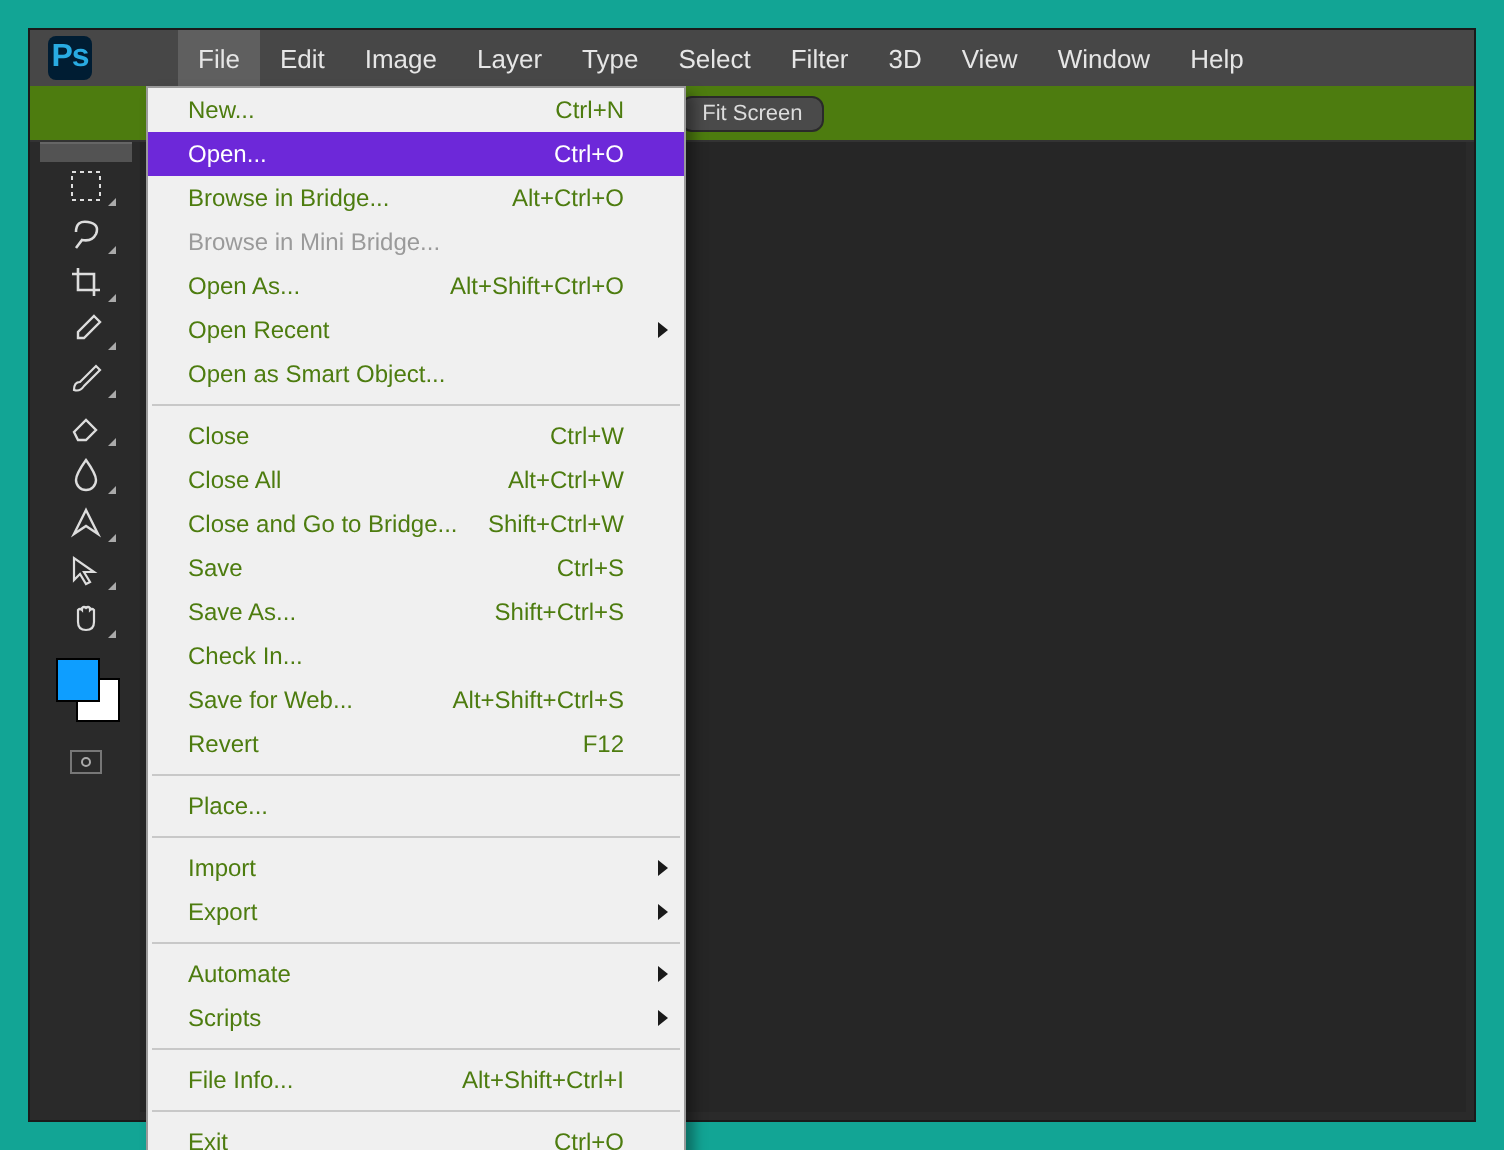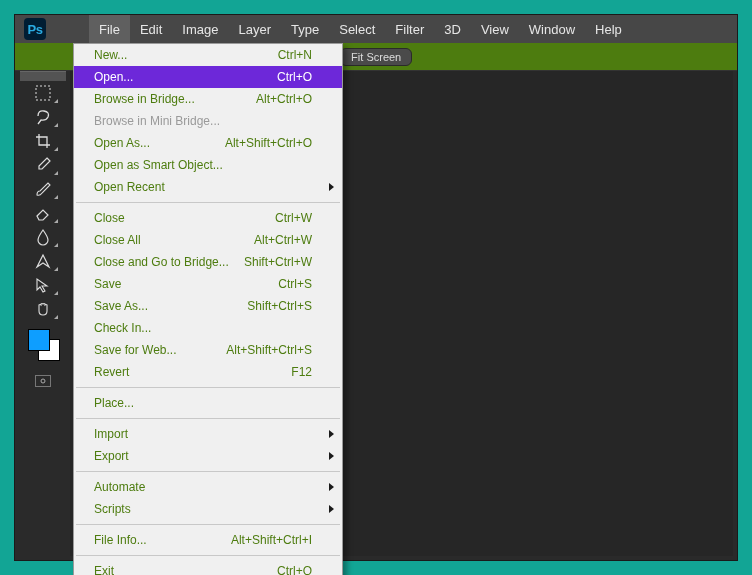--- a/index.html
+++ b/index.html
@@ -4,21 +4,21 @@
 <style>
   * { box-sizing: border-box; margin: 0; padding: 0; font-family: "Segoe UI", Tahoma, Arial, sans-serif; }
   html, body { width: 752px; height: 575px; overflow: hidden; }
   body { background: #12a595; padding: 14px; }
   .app { width: 724px; height: 547px; background: #2a2a2a; border: 1px solid #1a1a1a; position: relative; }
 
   
   .menubar { height: 28px; background: #474747; display: flex; align-items: stretch; color: #e6e6e6; font-size: 13px; }
   .ps-logo { width: 40px; display: flex; align-items: center; justify-content: center; }
   .ps-box { width: 22px; height: 22px; background: #001d33; border-radius: 4px; display:flex; align-items:center; justify-content:center; }
-  .ps-txt { color:#29abe2; font-size:13px; font-weight:bold; letter-spacing:-0.5px; }
+  .ps-txt { color:#29abe2; font-size:16px; font-weight:bold; letter-spacing:-0.5px; }
   .menu-item { padding: 0 10px; display:flex; align-items:center; cursor:default; }
   .menu-item.open { background:#5f5f5f; }
 
   
   .optbar { height: 28px; background: #4d7c0f; display:flex; align-items:center; color:#e0e0e0; font-size: 11px; border-bottom:1px solid #333; }
   .opt-gap { width: 58px; }
   .opt-icon { width: 30px; height: 22px; display:flex; align-items:center; justify-content:center; margin: 0 6px 0 0; }
   .chk { width:11px; height:11px; background:#3b3b3b; border:1px solid #222; display:inline-block; vertical-align:middle; margin-right:4px; }
   .opt-label { margin-right: 14px; }
   .pct-box { width: 46px; height: 18px; line-height:16px; background:#424242; border:1px solid #2a2a2a; color:#ddd; font-size:11px; text-align:center; margin: 0 6px 0 4px; }
@@ -183,25 +183,25 @@
         <span class="short">Alt+Ctrl+O</span>
       </div>
       <div class="row disabled">
         <span class="label">Browse in Mini Bridge...</span>
       </div>
       <div class="row">
         <span class="label">Open As...</span>
         <span class="short">Alt+Shift+Ctrl+O</span>
       </div>
       <div class="row">
+        <span class="label">Open Recent</span>
+        <span class="arrow"></span>
+      </div>
+      <div class="row">
         <span class="label">Open as Smart Object...</span>
-      </div>
-      <div class="row">
-        <span class="label">Open Recent</span>
-        <span class="arrow"></span>
       </div>
       <div class="sep"></div>
       <div class="row">
         <span class="label">Close</span>
         <span class="short">Ctrl+W</span>
       </div>
       <div class="row">
         <span class="label">Close All</span>
         <span class="short">Alt+Ctrl+W</span>
       </div>

